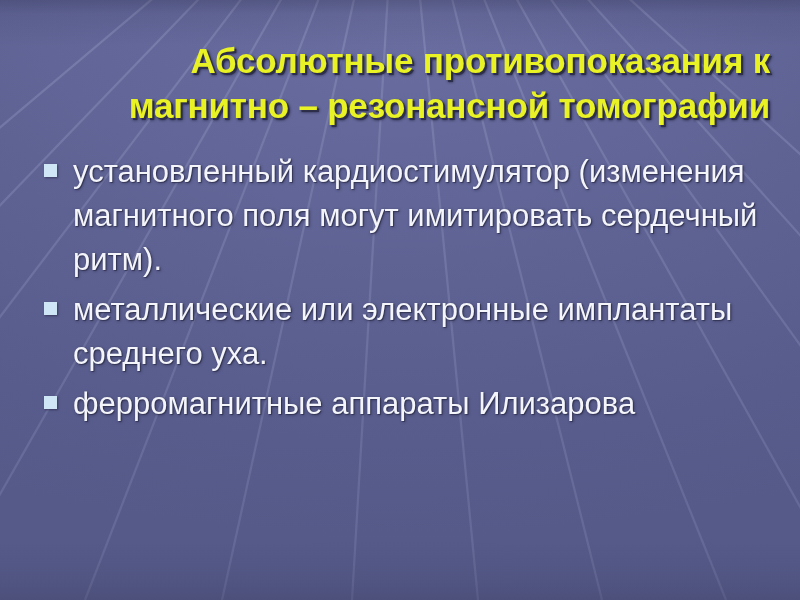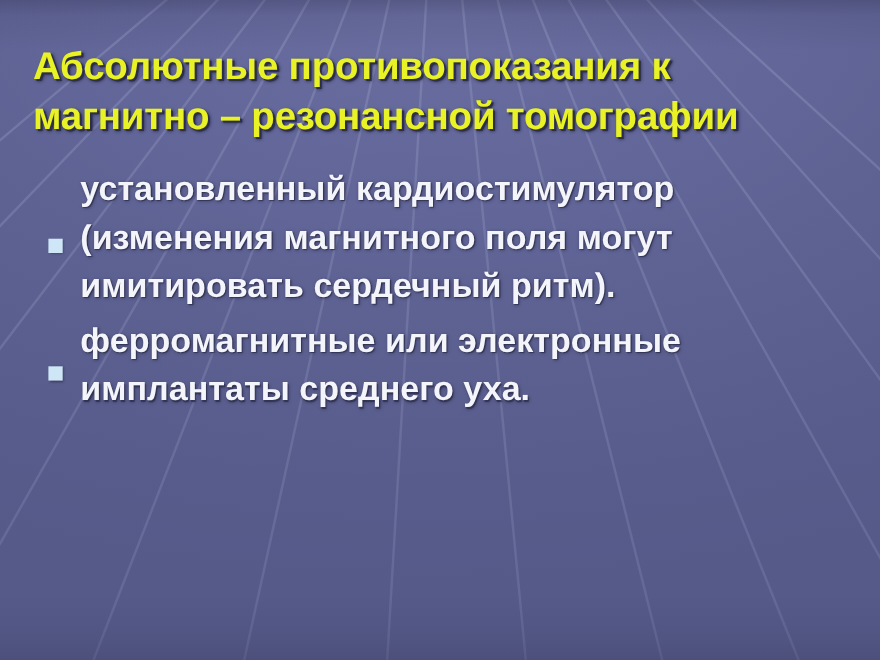--- a/index.html
+++ b/index.html
@@ -53,44 +53,43 @@
     position: relative;
     width: 100%;
     height: 100%;
   }
 
   .title {
     position: absolute;
     left: 30px;
     top: 38px;
     width: 740px;
-    text-align: left;
+    text-align: right;
     font-size: 35px;
     font-weight: bold;
     line-height: 45px;
     color: #e9f224;
     letter-spacing: -0.2px;
     text-shadow:
       2px 2px 0 #2d2f4a,
       2px 2px 3px rgba(20,20,40,0.85);
     white-space: pre-line;
   }
 
   .bullets {
     position: absolute;
     left: 44px;
     top: 150px;
     width: 726px;
   }
   .bullet-item {
     position: relative;
     display: flex;
-    align-items: center;
+    align-items: flex-start;
     margin-bottom: 6px;
-    font-weight: bold;
   }
   .bullet-marker {
     flex: 0 0 auto;
     width: 13px;
     height: 13px;
     margin-top: 14px;
     margin-right: 16px;
     background: #cfe6f7;
     box-shadow: 1px 1px 2px rgba(25,25,50,0.55);
   }
@@ -171,20 +170,24 @@
 
     <div class="bullets">
 
       <div class="bullet-item">
         <span class="bullet-marker"></span>
         <span class="bullet-text">установленный кардиостимулятор (изменения магнитного поля могут имитировать сердечный ритм).</span>
       </div>
 
       <div class="bullet-item">
         <span class="bullet-marker"></span>
-        <span class="bullet-text">ферромагнитные или электронные имплантаты среднего уха.</span>
+        <span class="bullet-text">металлические или электронные имплантаты среднего уха.</span>
       </div>
 
 
+      <div class="bullet-item">
+        <span class="bullet-marker"></span>
+        <span class="bullet-text">ферромагнитные аппараты Илизарова</span>
+      </div>
 
     </div>
   </div>
 </div>
 
 </body></html>

